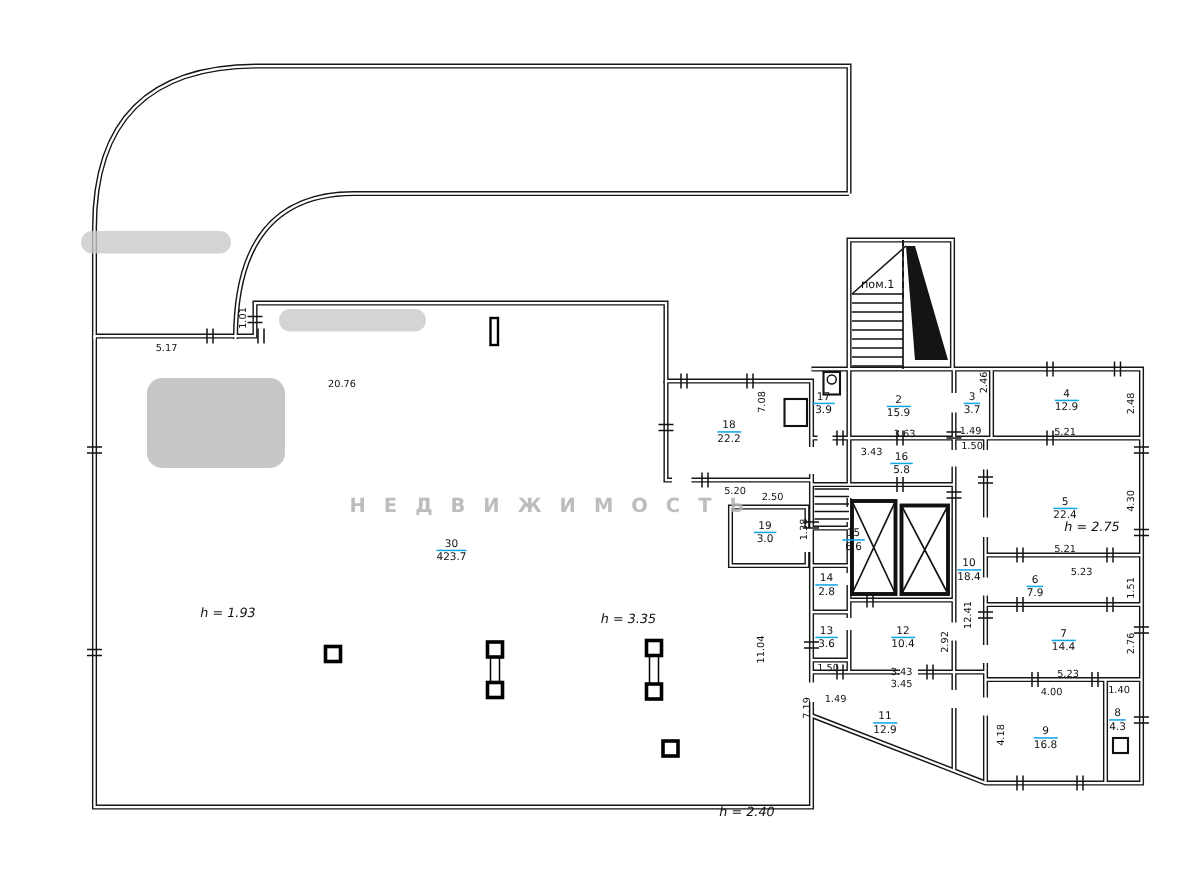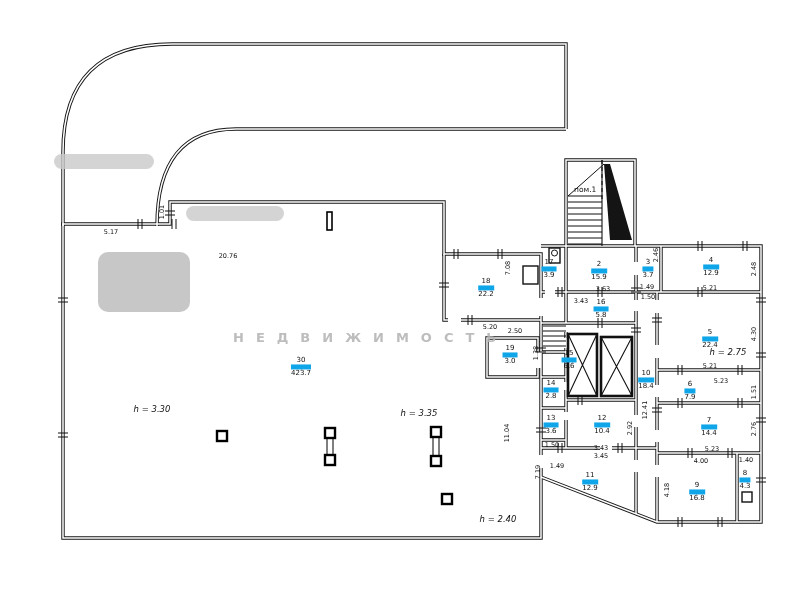--- a/index.html
+++ b/index.html
@@ -13,21 +13,21 @@
   .wm-bar1{left:54px;top:154px;width:100px;height:15px;}
   .wm-bar2{left:186px;top:206px;width:98px;height:15px;}
   .wm-text{left:192px;top:234px;font-size:82px;font-weight:bold;letter-spacing:9px;
            color:rgba(246,246,246,.78);-webkit-text-stroke:1.6px #c4c4c4;line-height:1;}
   .wm-sub{left:233px;top:330px;font-size:13px;font-weight:bold;letter-spacing:12px;
           color:rgba(178,178,178,.85);}
   
   #labels{position:absolute;left:0;top:0;width:801px;height:518px;pointer-events:none;}
   .rlab{position:absolute;transform:translate(-50%,-50%);text-align:center;color:#101010;
         font-size:7px;line-height:1.15;white-space:nowrap;}
-  .rlab .rnum{display:block;border-bottom:5px solid #0ea5e9;padding:0 3px;}
+  .rlab .rnum{display:block;border-bottom:1px solid #0ea5e9;padding:0 3px;}
   .dim{position:absolute;transform:translate(-50%,-50%);font-size:6.5px;color:#101010;white-space:nowrap;}
   .dim.v{transform:translate(-50%,-50%) rotate(-90deg);}
   .hlab{position:absolute;transform:translate(-50%,-50%);font-size:8.5px;font-style:italic;
         color:#101010;white-space:nowrap;}
   .stair-lab{position:absolute;left:574px;top:185px;font-size:7.5px;color:#101010;}
 </style>
 </head>
 <body>
 
 <div id="plan">
@@ -212,19 +212,19 @@
       <div class="dim" style="left: 746px; top: 460px;">1.40</div>
       <div class="dim v" style="left: 667px; top: 490px;">4.18</div>
       <div class="dim" style="left: 601px; top: 448px;">3.43</div>
       <div class="dim" style="left: 601px; top: 456px;">3.45</div>
       <div class="dim" style="left: 552px; top: 445px;">1.50</div>
       <div class="dim" style="left: 557px; top: 466px;">1.49</div>
       <div class="dim v" style="left: 630px; top: 428px;">2.92</div>
       <div class="dim v" style="left: 645px; top: 410px;">12.41</div>
       <div class="dim v" style="left: 538px; top: 472px;">7.19</div>
       <div class="dim v" style="left: 507px; top: 433px;">11.04</div>
-      <div class="hlab" style="left: 152px; top: 409px;">h = 3.30</div>
+      <div class="hlab" style="left: 152px; top: 409px;">h = 1.93</div>
       <div class="hlab" style="left: 419px; top: 413px;">h = 3.35</div>
       <div class="hlab" style="left: 728px; top: 352px;">h = 2.75</div>
-      <div class="hlab" style="left: 498px; top: 519px;">h = 2.40</div>
+      <div class="hlab" style="left: 498px; top: 542px;">h = 2.40</div>
     </div>
 
 </div>
 
 </body></html>

